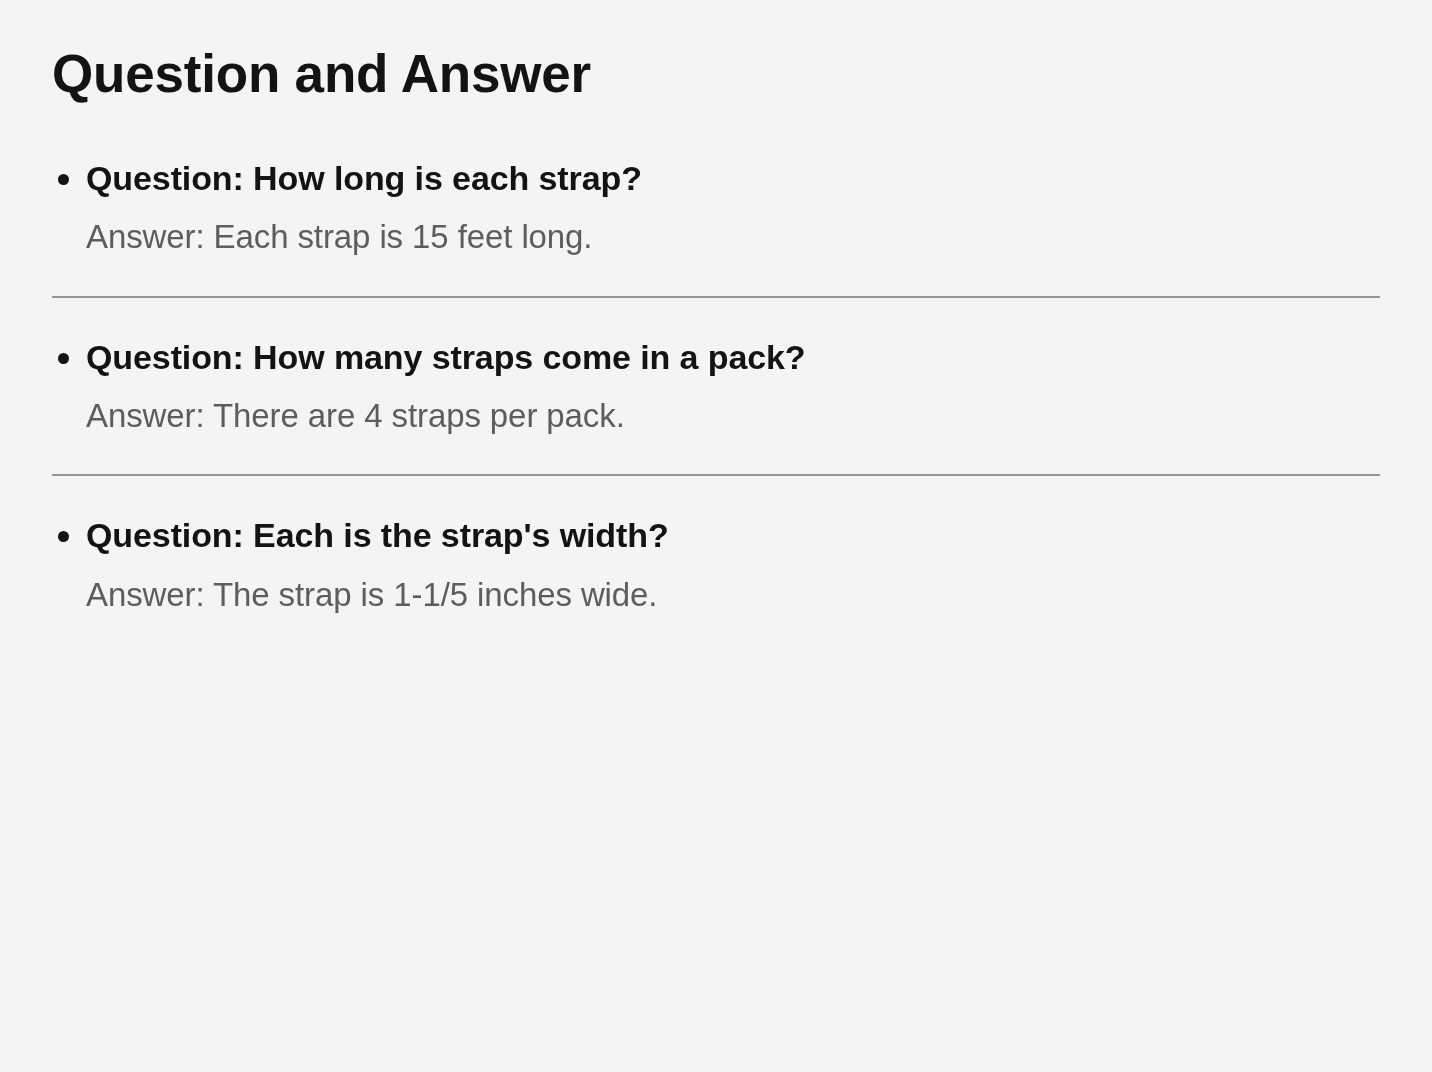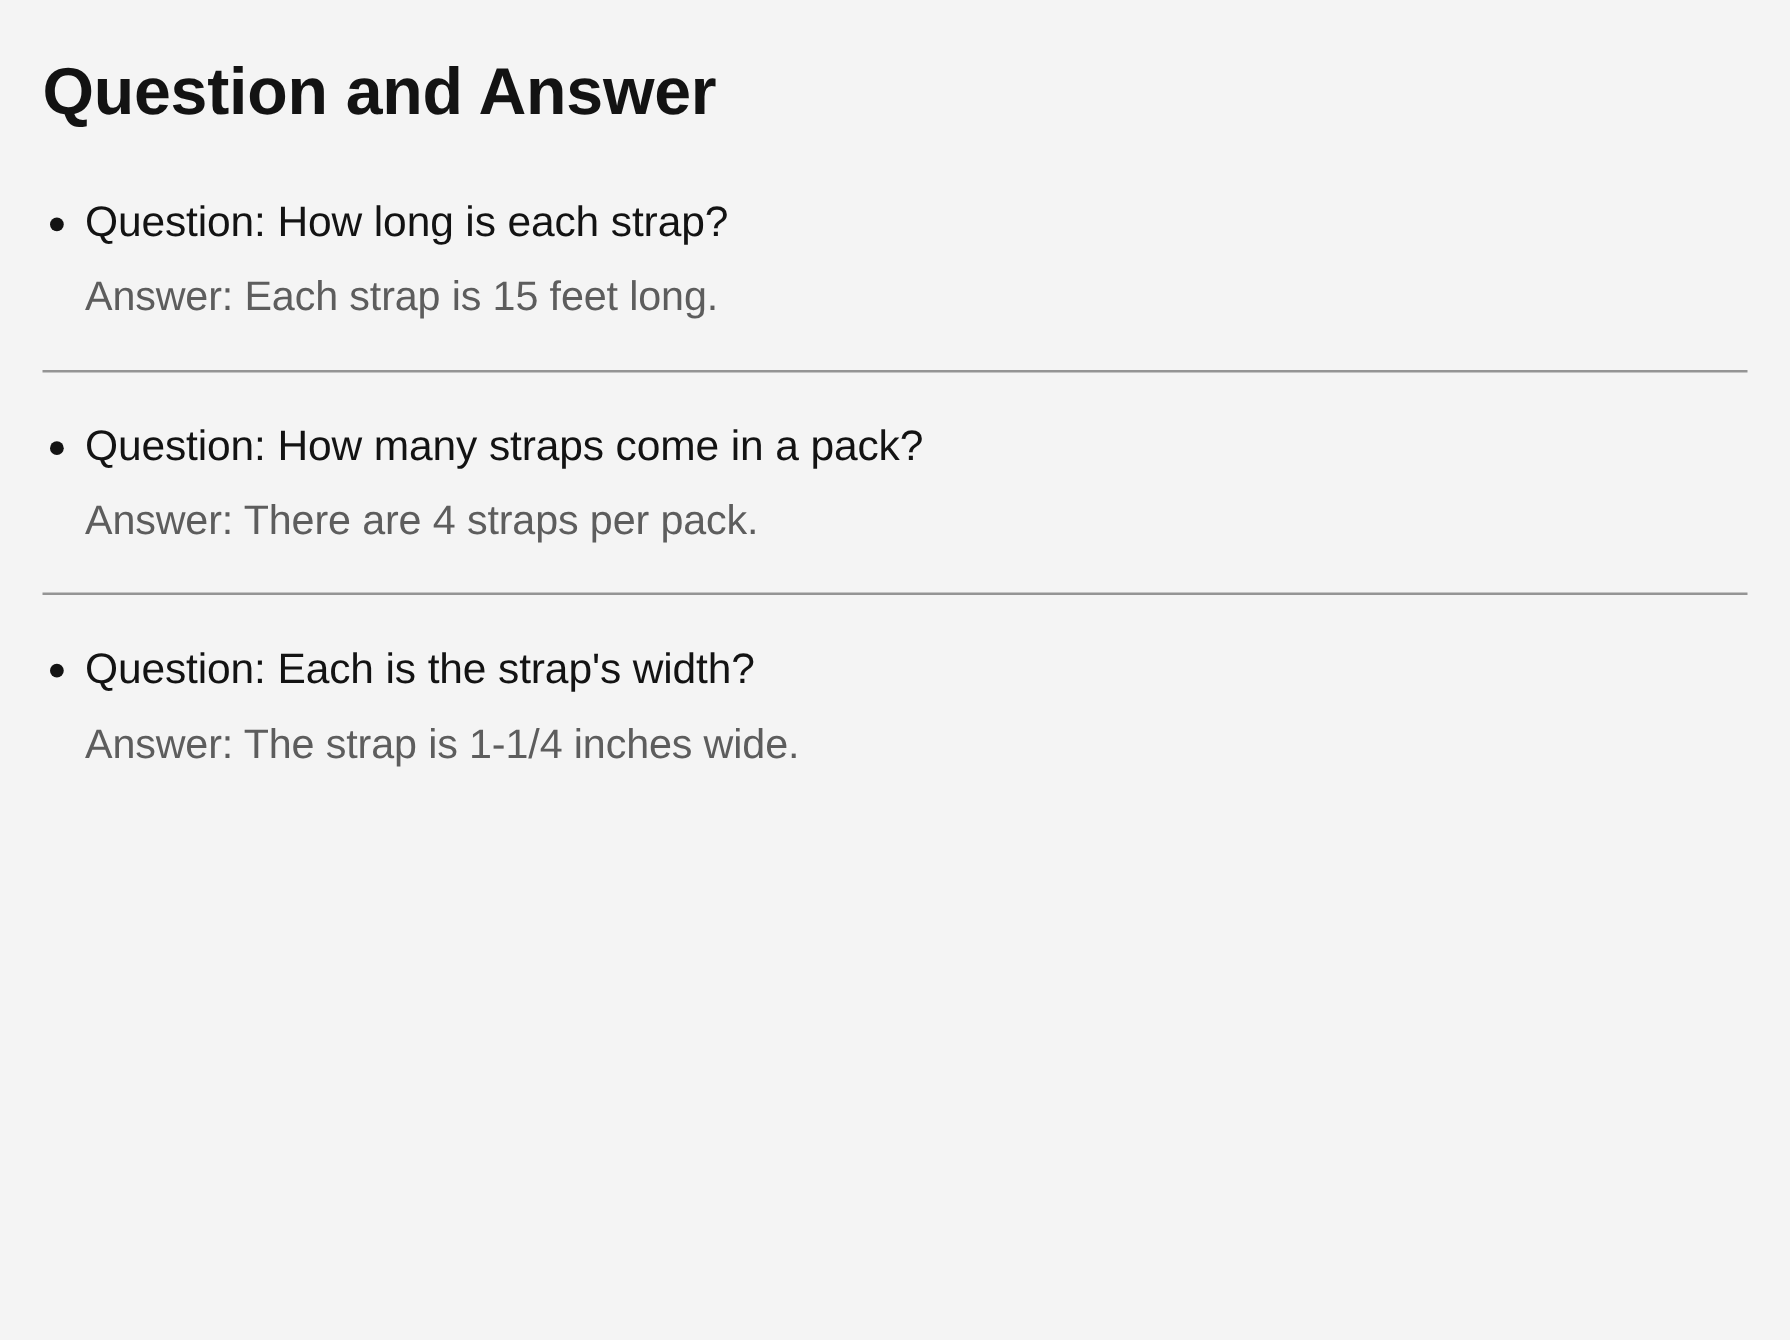--- a/index.html
+++ b/index.html
@@ -12,21 +12,21 @@
     background: #f4f4f4;
     font-family: "Liberation Sans", "DejaVu Sans", sans-serif;
     -webkit-font-smoothing: antialiased;
     overflow: hidden;
   }
   .page {
     position: relative;
     width: 1432px;
     height: 842px;
     box-sizing: border-box;
-    padding: 0 34px;
+    padding: 0 52px;
   }
   .page-title {
     margin: 0;
     padding-top: 44px;
     font-size: 53px;
     font-weight: 700;
     line-height: 1.15;
     letter-spacing: -0.2px;
     color: #131313;
   }
@@ -48,21 +48,21 @@
     position: absolute;
     left: 6px;
     top: 17px;
     width: 11px;
     height: 11px;
     border-radius: 50%;
     background: #131313;
   }
   .qa-question {
     font-size: 34px;
-    font-weight: 400;
+    font-weight: 700;
     line-height: 1.25;
     color: #131313;
     letter-spacing: -0.1px;
   }
   .qa-answer {
     margin-top: 17px;
     font-size: 33px;
     font-weight: 400;
     line-height: 1.25;
     color: #5d5d5d;
@@ -97,19 +97,19 @@
     <li class="qa-item">
       <span class="qa-bullet"></span>
       <div class="qa-question">Question: How many straps come in a pack?</div>
       <div class="qa-answer">Answer: There are 4 straps per pack.</div>
       <div class="qa-divider"></div>
     </li>
 
     <li class="qa-item">
       <span class="qa-bullet"></span>
       <div class="qa-question">Question: Each is the strap's width?</div>
-      <div class="qa-answer">Answer: The strap is 1-1/4 inches wide.</div>
+      <div class="qa-answer">Answer: The strap is 1-1/5 inches wide.</div>
       <div class="qa-divider"></div>
     </li>
 
 
   </ul>
 </div>
 
 </body></html>

